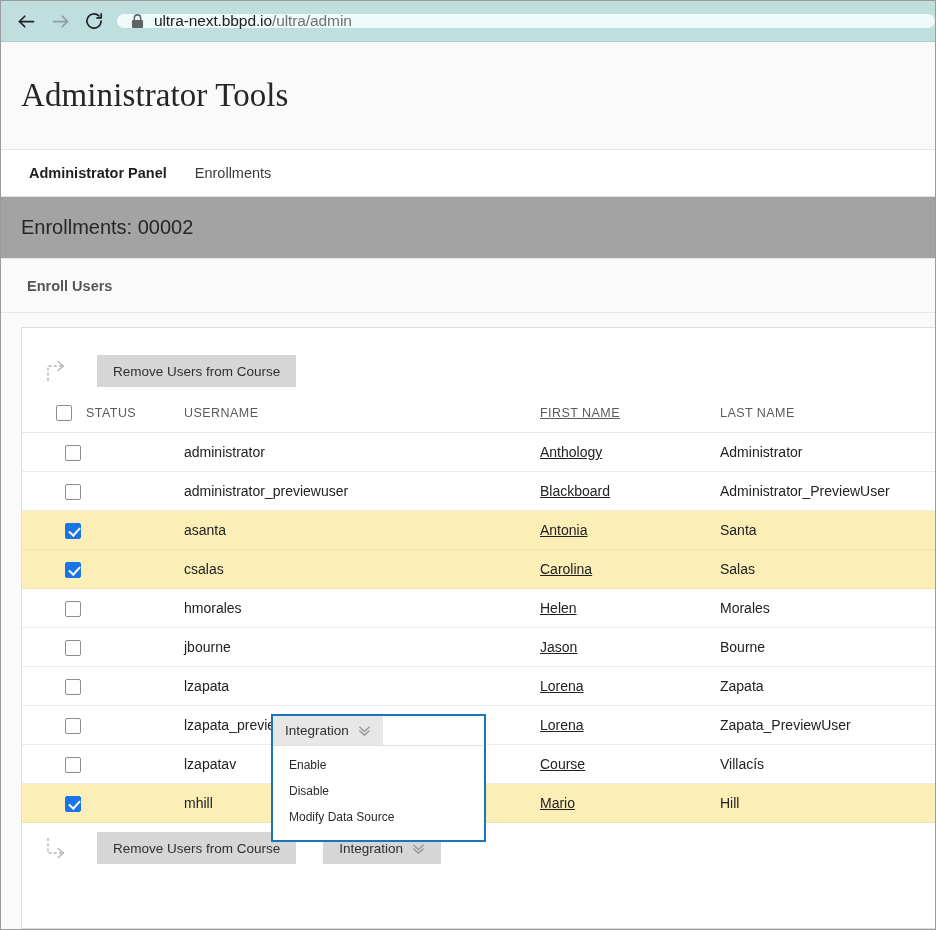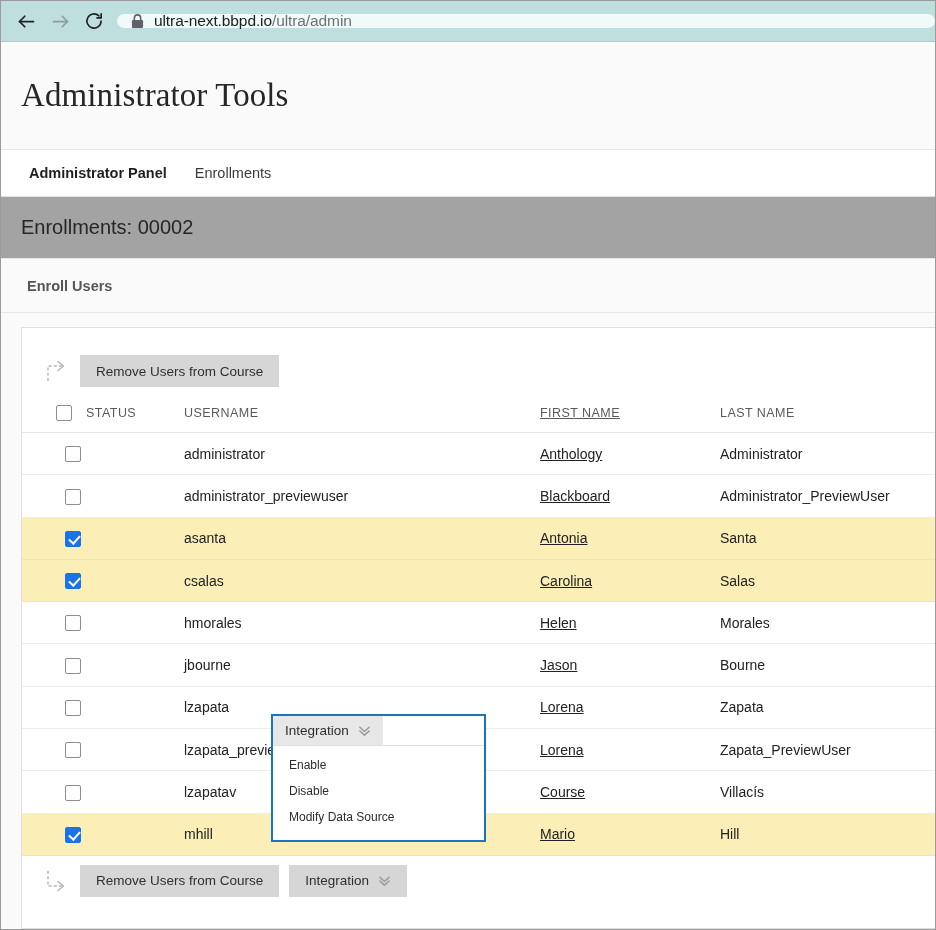--- a/index.html
+++ b/index.html
@@ -138,21 +138,21 @@
     width: 916px;
     overflow: visible;
   }
 
   
   .toolbar {
     display: flex;
     align-items: center;
     height: 50px;
     padding-left: 22px;
-    gap: 10px;
+    gap: 27px;
     position: relative;
   }
   .toolbar.top { margin-top: 18px; }
   .arrow-icon { width: 26px; height: 26px; flex: 0 0 auto; }
   .tb-btn {
     background: #d6d6d6;
     border: none;
     font-family: "Liberation Sans", sans-serif;
     font-size: 13.5px;
     color: #2f2f2f;
@@ -215,21 +215,21 @@
     font-weight: 400;
     color: #5a5a5a;
     letter-spacing: 0.45px;
     padding: 9px 0 11px 0;
     border-bottom: 1px solid #e6e6e6;
     background: #ffffff;
   }
   table.users td {
     font-size: 14px;
     color: #222222;
-    padding: 12px 0;
+    padding: 0 0;
     border-bottom: 1px solid #ececec;
     height: 39px;
   }
   tr.sel td { background: #fbeeb7; border-bottom-color: #f2e4ad; }
   .c-check { width: 64px; padding-left: 34px !important; }
   .c-status { width: 98px; }
   .c-user   { width: 356px; }
   .c-first  { width: 180px; text-decoration: underline; }
   .c-last   { width: 218px; }
   td.c-check { padding-left: 43px !important; }

